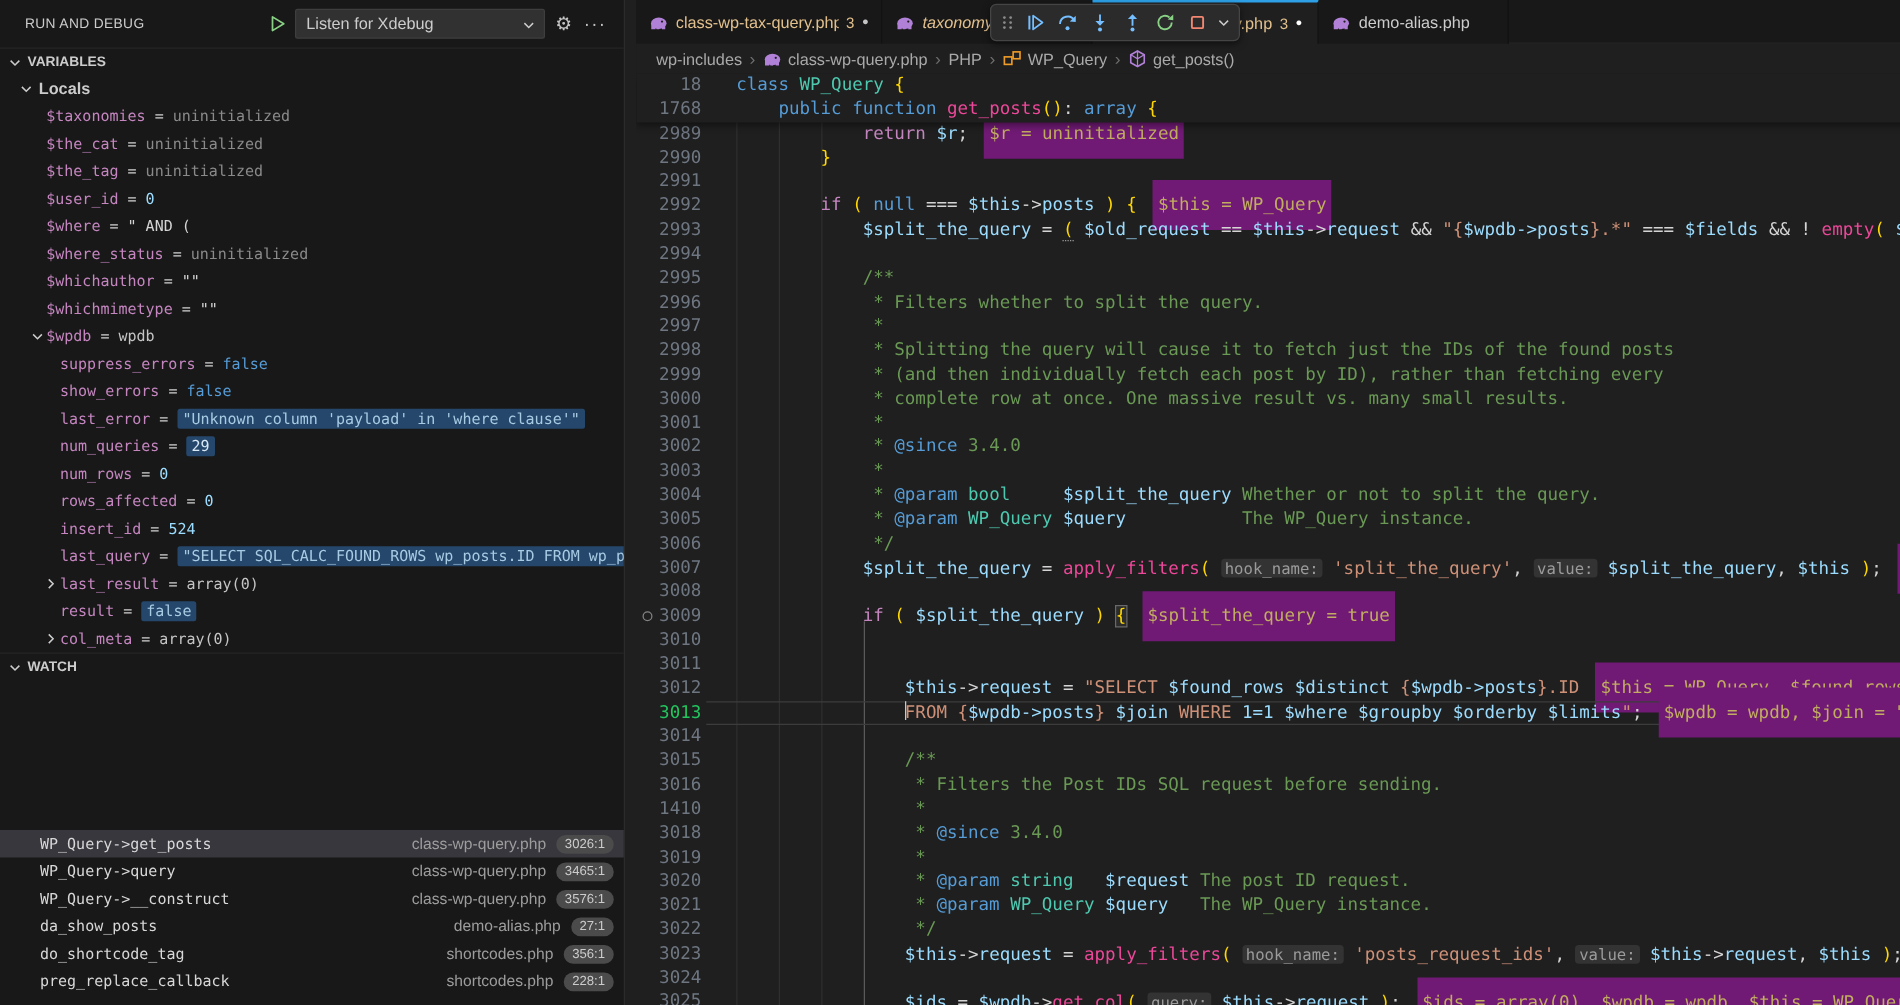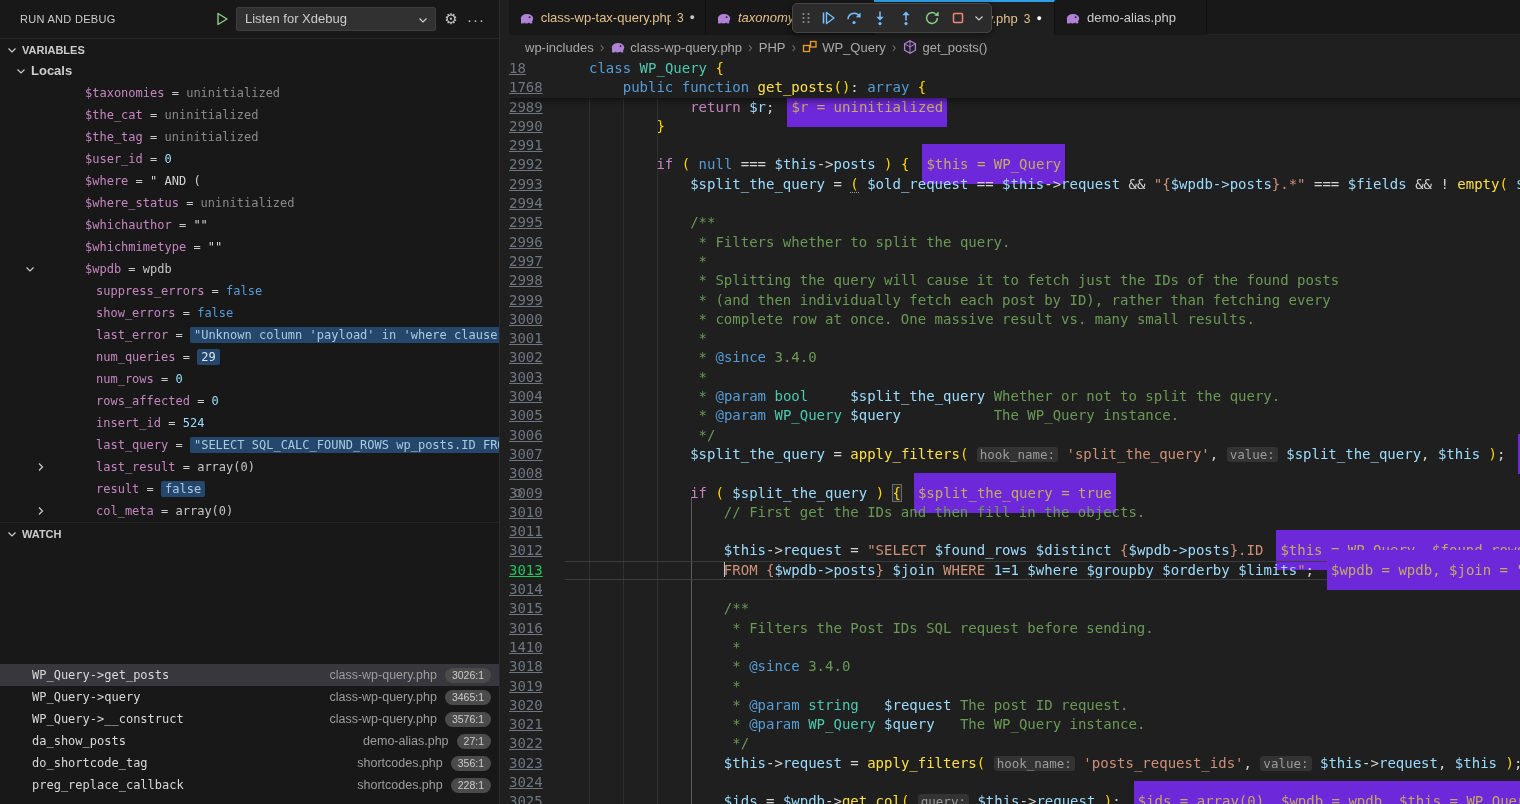--- a/index.html
+++ b/index.html
@@ -19,21 +19,21 @@
 
   .sect-header { position:relative; height:22px; line-height:22px; font-size:11px; font-weight:bold; color:#cccccc; padding-left:22px; border-top:1px solid #242424; cursor:pointer; }
   .sect-header .chev { position:absolute; left:4px; top:3px; }
   .sect-paused { position:absolute; right:10px; top:0; font-size:11px; font-weight:bold; color:#cccccc; }
 
   .tree { font-family:"DejaVu Sans Mono", monospace; font-size:12px; color:#cccccc; }
   .locals-row { position:relative; height:22px; line-height:22px; padding-left:31px; font-family:"Liberation Sans", sans-serif; font-weight:bold; font-size:13px; color:#cccccc; cursor:pointer; }
   .locals-row .chev { position:absolute; left:14px; top:3px; }
   .vrow { position:relative; height:22px; line-height:22px; white-space:nowrap; overflow:hidden; cursor:pointer; }
   .vrow .chev { position:absolute; top:3px; }
-  .vname { color:#c586c0;margin-left:48px; }
+  .vname { color:#c586c0; }
   .veq { color:#cccccc; }
   .v-dim { color:#8a8a8a;text-align:center; }
   .v-num { color:#9cdcfe; }
   .v-str { color:#d4d4d4; }
   .v-bool { color:#569cd6; }
   .v-obj { color:#c5c5c5; }
   .v-strhl { color:#a8cbe4; }
   .v-numhl { color:#d8e8f5; }
   .v-boolhl { color:#a8cbe4; }
   .vhl { background:#25476b; border-radius:2px; padding:1px 4px; }
@@ -64,37 +64,37 @@
   .dbg-btn.grip { cursor:grab; width:18px; }
   .dbg-btn.chev { width:16px; }
 
   .breadcrumbs { height:24px; background:#1f1f1f; display:flex; align-items:center; padding-left:16px; font-size:13px; color:#a9a9a9; gap:5px; }
   .bc-item { display:flex; align-items:center; gap:4px; cursor:pointer; }
   .bc-sep { color:#6e6e6e; font-size:14px; margin:0 1px; }
 
   .codearea { position:absolute; left:0; top:59px; width:1019px; height:745px; overflow:hidden; font-family:"DejaVu Sans Mono", monospace; font-size:14px; }
   .sticky { position:relative; z-index:5; background:#1f1f1f; box-shadow:0 3px 6px rgba(0,0,0,.45); }
   .crow { position:relative; height:19.3px; line-height:19.3px; white-space:nowrap; }
-  .gutter { position:absolute; left:0; top:0; width:80px; height:19.3px; padding-right:28px; color:#6e7681;text-decoration:underline; }
+  .gutter { position:absolute; left:0; top:0; width:80px; height:19.3px; text-align:right; padding-right:28px; color:#6e7681; }
   .crow.current .gutter { color:#22c55e; }
   .codetxt { position:absolute; left:80px; top:0; white-space:pre; color:#d4d4d4; }
   .bpdot { position:absolute; left:5px; top:5.5px; width:8px; height:8px; border:1px solid #848484; border-radius:50%; }
   .curline-box { position:absolute; left:56px; right:0; top:0; height:19.3px; border-top:1px solid #3c3c3c; border-bottom:1px solid #3c3c3c; pointer-events:none; }
   .cursor { display:inline-block; width:1.5px; height:15px; background:#c8c8c8; vertical-align:-2px; margin-right:-1.5px; }
 
   .tk-kw { color:#c586c0; } .tk-kwb { color:#569cd6; }
-  .tk-var { color:#9cdcfe; } .tk-fn { color:#fde047; }
+  .tk-var { color:#9cdcfe; } .tk-fn { color:#ec4899; }
   .tk-typ { color:#4ec9b0; } .tk-str { color:#ce9178; }
   .tk-strv { color:#9cdcfe; } .tk-pl { color:#d4d4d4; }
   .tk-b1 { color:#ffd700; } .tk-cmt { color:#6a9955; }
   .tk-tag { color:#569cd6; } .tk-dvar { color:#9cdcfe; }
   .tk-b1u { color:#ffd700; border-bottom:1px dotted #9a9a9a; }
   .tk-b1m { color:#ffd700; outline:1px solid #6a6a6a; background:rgba(120,120,120,.15); }
   .tk-inlay { background:#333334; color:#9b9b9b; border-radius:3px; padding:0 3px; font-size:12.5px; }
-  .dhint { background:#6d28d9; color:#c2ac61; padding:12px 4px; margin-left:13px; }
+  .dhint { background:#701a75; color:#c2ac61; padding:12px 4px; margin-left:13px; }
 
   .iguide { position:absolute; width:1px; background:#2f2f2f; z-index:0; }
   .iguide.active { background:#5a5a5a; }
 </style>
 </head>
 <body>
 
 <div id="root">
 
   <div class="sidebar">
@@ -451,21 +451,20 @@
           <span class="gutter">3008</span>
           <span class="codetxt"></span>
         </div>
         <div class="crow">
           <span class="bpdot"></span>
           <span class="gutter">3009</span>
           <span class="codetxt">            <span class="tk-kw">if</span><span class="tk-pl"> </span><span class="tk-b1">(</span><span class="tk-pl"> </span><span class="tk-var">$split_the_query</span><span class="tk-pl"> </span><span class="tk-b1">)</span><span class="tk-pl"> </span><span class="tk-b1m">{</span><span class="dhint">$split_the_query = true</span></span>
         </div>
         <div class="crow">
           <span class="gutter">3010</span>
-          <span class="codetxt">                <span class="tk-cmt">// First get the IDs and then fill in the objects.</span></span>
         </div>
         <div class="crow">
           <span class="gutter">3011</span>
           <span class="codetxt"></span>
         </div>
         <div class="crow">
           <span class="gutter">3012</span>
           <span class="codetxt">                <span class="tk-var">$this</span><span class="tk-pl">-&gt;</span><span class="tk-var">request</span><span class="tk-pl"> = </span><span class="tk-str">"SELECT </span><span class="tk-strv">$found_rows</span><span class="tk-str"> </span><span class="tk-strv">$distinct</span><span class="tk-str"> {</span><span class="tk-strv">$wpdb-&gt;posts</span><span class="tk-str">}.ID</span><span class="dhint">$this = WP_Query, $found_rows = "SQL_CALC_FOUND_ROWS"</span></span>
         </div>
         <div class="crow current">

